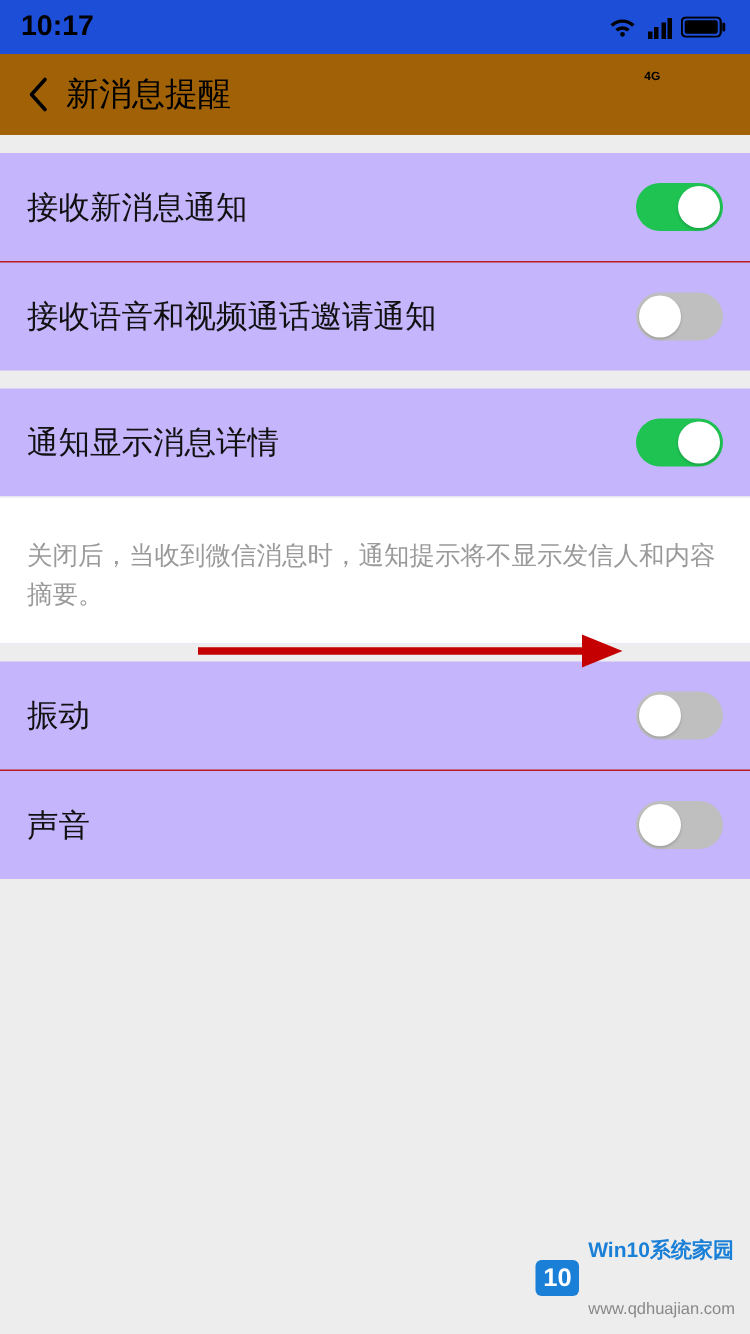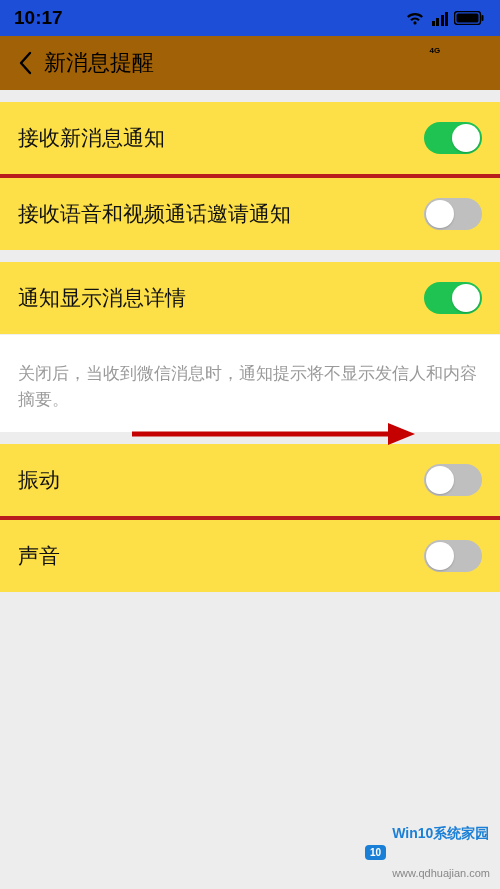--- a/index.html
+++ b/index.html
@@ -33,27 +33,27 @@
     align-items: center;
     padding: 0 8px;
   }
   .back {
     width: 34px; height: 34px;
     display:flex;align-items:center;justify-content:center;
   }
   .nav-title { font-size: 22px; font-weight: 500; margin-left: 2px; }
 
   
-  .group { background: #fde047; margin-top: 12px; }
+  .group { background: #c4b5fd; margin-top: 12px; }
   .row {
     display:flex; align-items:center; justify-content:space-between;
     padding: 20px 18px;
     min-height: 70px;
   }
-  .row + .row { border-top: 4px solid #b91c1c; }
+  .row + .row { border-top: 1px solid #b91c1c; }
   .row-label { font-size: 21px; color:#111; }
   .hint {
     padding: 26px 18px 18px 18px;
     font-size: 17px;
     line-height: 1.55;
     color: #9a9a9a;
     background:#fff;
     border-top: 1px solid #f0f0f0;
   }
 
@@ -81,21 +81,21 @@
     pointer-events:none;
   }
 
   
   .watermark {
     position:absolute; right:10px; bottom:10px;
     font-size:14px; color:#1a7fd6; font-weight:600;
     display:flex; align-items:center; gap:6px;
   }
   .wm-badge {
-    background:#1a7fd6; color:#fff; font-size:10px;
+    background:#1a7fd6; color:#fff; font-size:17px;
     padding:2px 5px; border-radius:4px; font-weight:700;
   }
   .wm-sub { font-size:11px; color:#888; display:block; font-weight:400;margin-top:24px; }
 </style>
 </head>
 <body>
 
 <div class="status-bar">
   <span>10:17</span>
   <div class="status-right">

